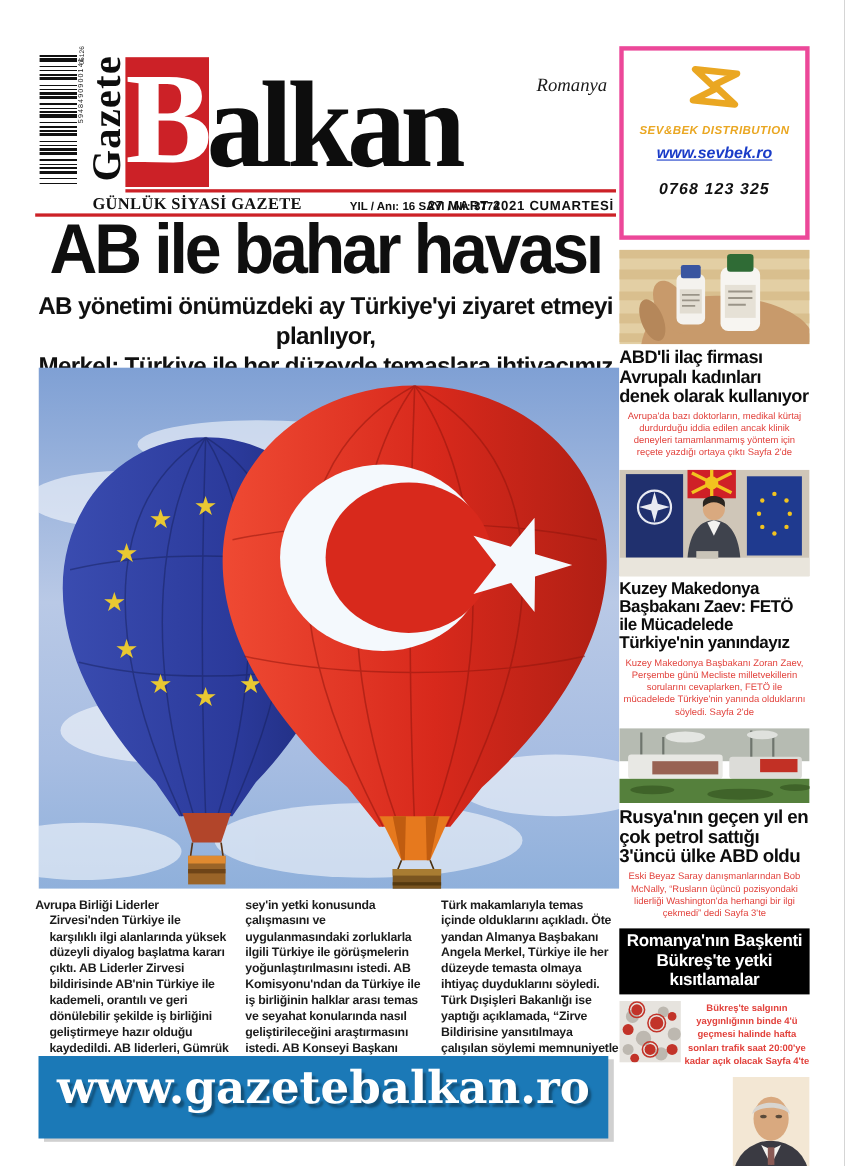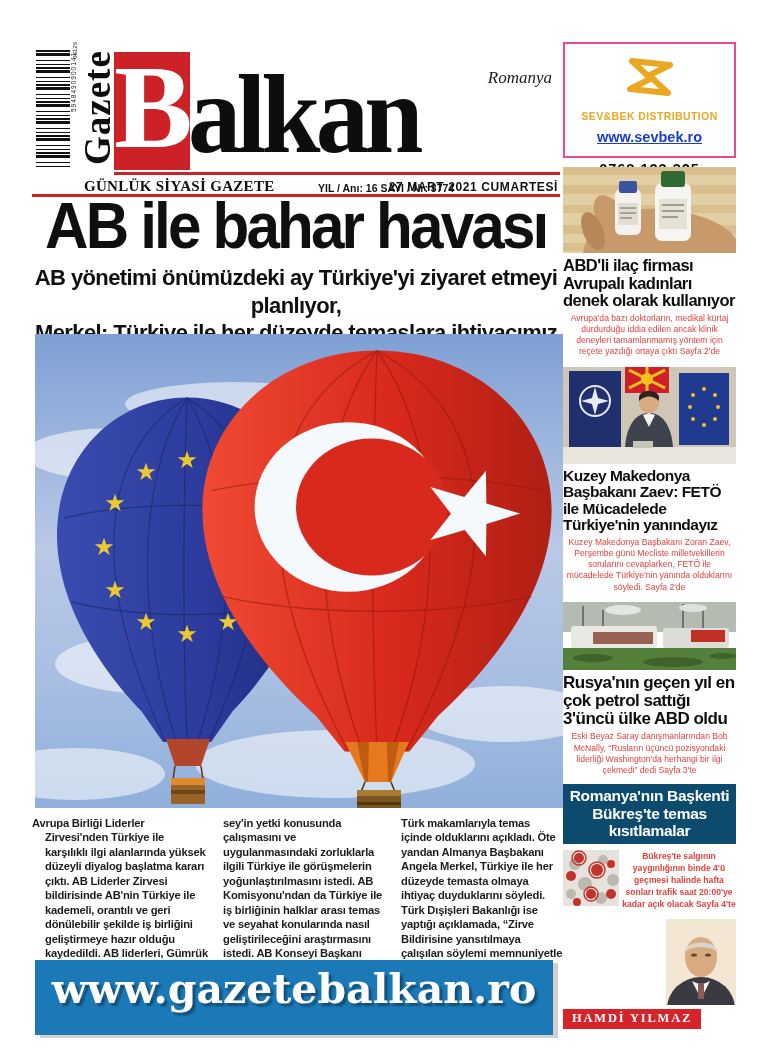--- a/index.html
+++ b/index.html
@@ -36,30 +36,30 @@
   .mainimg{position:absolute;left:35px;top:334px;width:528px;height:474px;}
   .bodytext{position:absolute;left:32px;top:816px;width:532px;display:flex;gap:15px;}
   .bodycol{flex:1;font-size:11.2px;line-height:1.29;font-weight:700;color:#1c1c1c;letter-spacing:-0.2px;}
   .bodycol.indent{padding-left:13px;text-indent:-13px;}
   .footerbar{position:absolute;left:35px;top:960px;width:518px;height:75px;background:#1b79b7;
     box-shadow:5px 3px 0 rgba(120,120,120,0.35);text-align:center;}
   .footerbar span{font-family:"DejaVu Serif",serif;font-weight:bold;font-size:41px;line-height:58px;color:#fff;
     letter-spacing:0px;text-shadow:3px 3px 2px rgba(0,0,0,0.35);}
   
   .sidebar{position:absolute;left:563px;top:42px;width:173px;}
-  .adbox{height:116px;border:2px solid #ec4899;text-align:center;box-sizing:border-box;padding-top:5px;}
+  .adbox{height:176px;border:4px solid #ec4899;text-align:center;box-sizing:border-box;padding-top:5px;font-style:italic;}
   .adbox .company{color:#eaa722;font-weight:bold;font-size:10.5px;letter-spacing:0.4px;margin-top:1px;}
   .adbox .website{color:#1a3cc8;font-weight:bold;font-size:14.5px;text-decoration:underline;margin-top:7px;}
   .adbox .phone{color:#111;font-weight:bold;font-size:14.5px;letter-spacing:1px;margin-top:16px;}
   .art{margin-top:9px;}
   .art svg{display:block;}
   .art-h{font-weight:800;line-height:1.07;letter-spacing:-0.5px;color:#0d0d0d;margin-top:4px;}
   .art-h.h1{font-size:16.5px;}  .art-h.h2{font-size:15.5px;}  .art-h.h3{font-size:17px;}
   .art-t{color:#e2423c;font-size:8.6px;font-weight:normal;text-align:center;line-height:1.3;margin-top:3px;padding:0 2px;}
-  .rbanner{margin-top:8px;background:#0c4a6e;color:#fff;text-align:center;font-weight:800;
+  .rbanner{margin-top:8px;background:#000000;color:#fff;text-align:center;font-weight:800;
     font-size:15.5px;line-height:1.13;padding:3px 0 4px;letter-spacing:-0.3px;}
   .covidrow{display:flex;margin-top:6px;align-items:flex-start;}
   .covidrow .ct{flex:1;color:#e2423c;font-size:8.6px;font-weight:bold;text-align:center;line-height:1.4;padding-left:3px;}
   .columnist{margin-top:9px;}
   .col-photo{float:right;width:70px;height:86px;margin:0 0 3px 5px;}
   .col-band{display:inline-block;background:#d6232a;color:#fff;font-family:"Liberation Serif",serif;
     font-weight:bold;font-size:12.5px;letter-spacing:1.8px;padding:2px 9px 3px;}
 </style>
 </head>
 <body>
@@ -311,21 +311,21 @@
             <ellipse cx="110" cy="60" rx="30" ry="5"></ellipse>
             <ellipse cx="160" cy="54" rx="14" ry="3"></ellipse>
           </g>
       </svg>
       <div class="art-h h3">Rusya'nın geçen yıl en çok petrol sattığı 3'üncü ülke ABD oldu</div>
       <div class="art-t">Eski Beyaz Saray danışmanlarından Bob McNally, “Rusların üçüncü pozisyondaki liderliği Washington'da herhangi bir ilgi çekmedi” dedi Sayfa 3'te</div>
     </div>
 
     <div class="rbanner">
       <span>Romanya'nın Başkenti</span><br>
-      <span>Bükreş'te temas kısıtlamalar</span>
+      <span>Bükreş'te yetki kısıtlamalar</span>
     </div>
     <div class="covidrow">
       <svg width="56" height="56" viewBox="0 0 56 56">
         <rect width="56" height="56" fill="#e6e3de"></rect>
         <g fill="#bdb8b0">
             <circle cx="12" cy="14" r="6"></circle>
             <circle cx="40" cy="10" r="5"></circle>
             <circle cx="50" cy="30" r="6"></circle>
           <circle cx="22" cy="34" r="7"></circle>
             <circle cx="8" cy="44" r="5"></circle>

